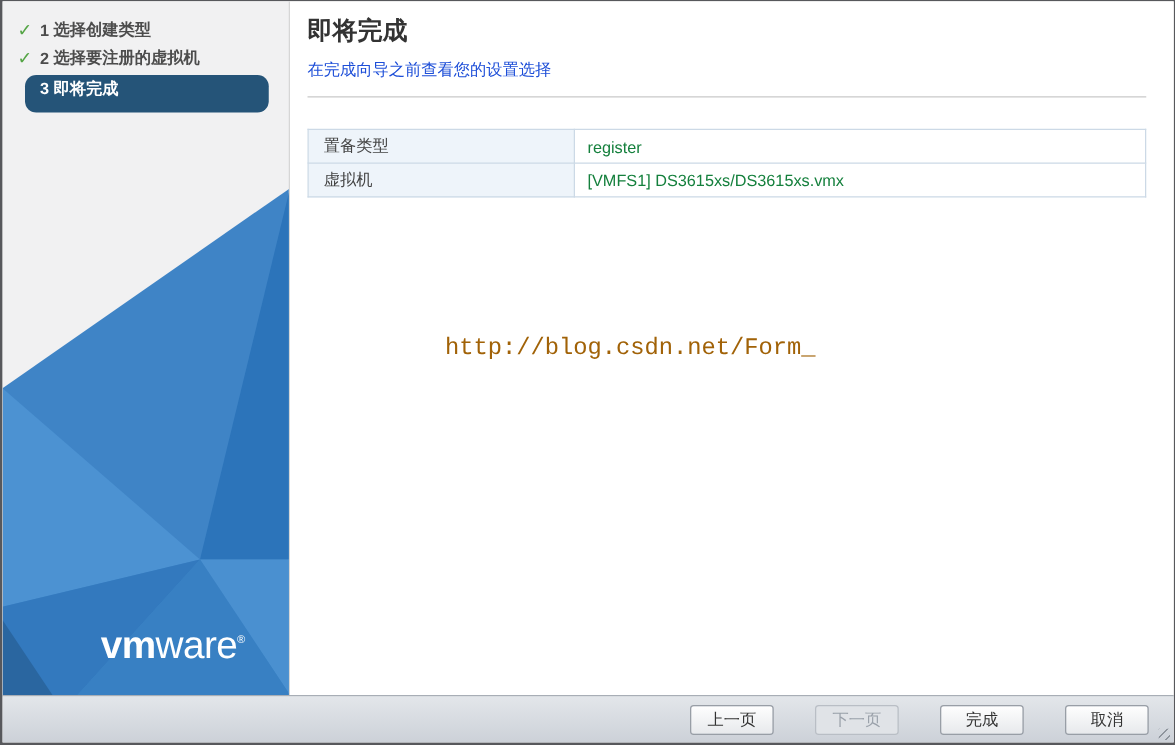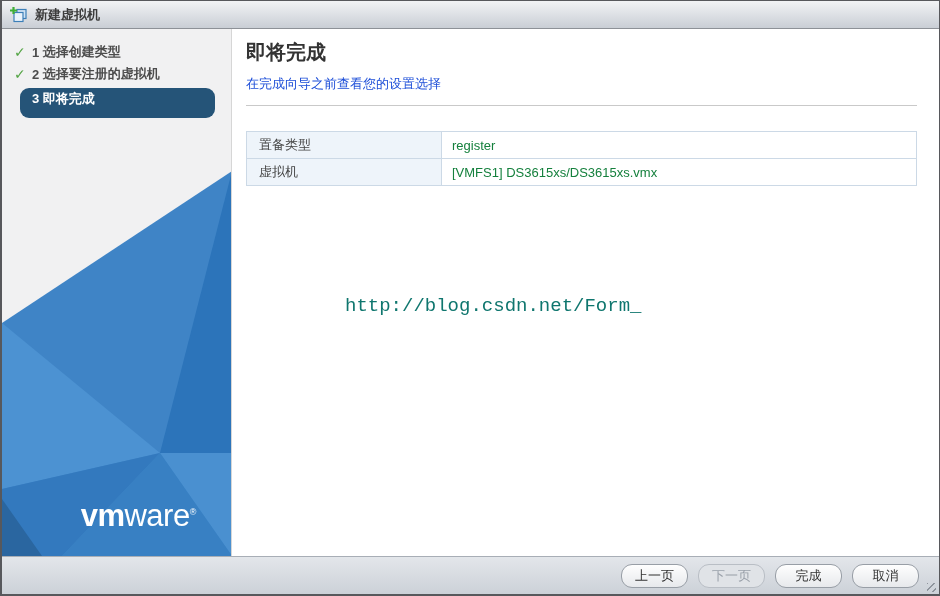--- a/index.html
+++ b/index.html
@@ -50,67 +50,57 @@
   .vmware-logo .reg { font-size:9px; vertical-align:super; letter-spacing:0; }
 
   
   .content { flex:1 1 auto; position:relative; background:#fff; padding:10px 22px 0 14px; }
   .page-title { font-size:20px; font-weight:bold; color:#333; margin:0; }
   .page-subtitle { font-size:13px; color:#1d4ed8; margin:9px 0 12px 0; }
   .divider { height:1px; background:#c9c9c9; }
 
   table.summary { margin-top:25px; width:100%; border-collapse:collapse; font-size:13px; }
   table.summary td { border:1px solid #ccd9e6; height:27px; padding:4px 12px; }
-  table.summary td.lbl { width:195px; background:#eef4fa; color:#444; }
+  table.summary td.lbl { width:213px; background:#eef4fa; color:#444; }
   table.summary td.val { color:#15803d; padding-left:10px; }
 
   .watermark {
-    position:absolute; left:113px; top:266px;
+    position:absolute; left:124px; top:266px;
     font-family:"Liberation Mono","DejaVu Sans Mono",monospace;
-    font-size:19px; color:#0f766e; white-space:nowrap; pointer-events:none;
+    font-size:19px; color:#a16207; white-space:nowrap; pointer-events:none;
   }
 
   
   .footer {
     height:38px; flex:0 0 38px; position:relative;
     background:linear-gradient(#e3e6ea,#ccd1d8);
     border-top:1px solid #a8aeb6;
     display:flex; align-items:center; justify-content:flex-end; gap:10px; padding-right:20px;
   }
   .btn {
     width:67px; height:24px; font-size:13px; color:#333;
     font-family:"Liberation Sans","DejaVu Sans",sans-serif;
-    border:1px solid #989ea6; border-radius:11px;
+    border:1px solid #989ea6; border-radius:3px;
     background:linear-gradient(#fefefe,#e7e9ec);
-    cursor:pointer; padding:1px;
+    cursor:pointer; padding:1px;margin-left:23px;
   }
   .btn.disabled {
     color:#9aa1aa; border-color:#b9bec5;
     background:#e0e3e7; cursor:default;
   }
   .resize-handle {
     position:absolute; right:3px; bottom:2px; width:9px; height:9px;
     background:repeating-linear-gradient(-45deg, transparent 0 2px, #8f959d 2px 3px, transparent 3px 5px);
   }
 </style>
 </head>
 <body>
 
 <div class="window">
 
-  <div class="titlebar">
-    <span style="display:inline-flex;">
-      <svg width="18" height="16" viewBox="0 0 18 16">
-        <rect x="7" y="2.5" width="9" height="9" fill="#cfe3f4" stroke="#3c7fb8" stroke-width="1.2"></rect>
-        <rect x="4" y="5.5" width="9" height="9" fill="#eaf3fb" stroke="#3c7fb8" stroke-width="1.2"></rect>
-        <path d="M3.5 0 v7 M0 3.5 h7" stroke="#3fae35" stroke-width="2.2"></path>
-      </svg>
-    </span>
-    <span class="title">新建虚拟机</span>
-  </div>
 
   <div class="body">
 
     <div class="sidebar">
       <svg class="sidebar-art" viewBox="0 0 230 527" preserveAspectRatio="none">
         <polygon points="0,294 230,142 230,527 0,527" fill="#3f84c6"></polygon>
         <polygon points="230,142 230,424 158,424" fill="#2c74ba"></polygon>
         <polygon points="158,424 230,424 230,527" fill="#4a90d0"></polygon>
         <polygon points="0,294 158,424 0,460" fill="#4c92d2"></polygon>
         <polygon points="0,460 158,424 60,527 0,527" fill="#3379be"></polygon>

